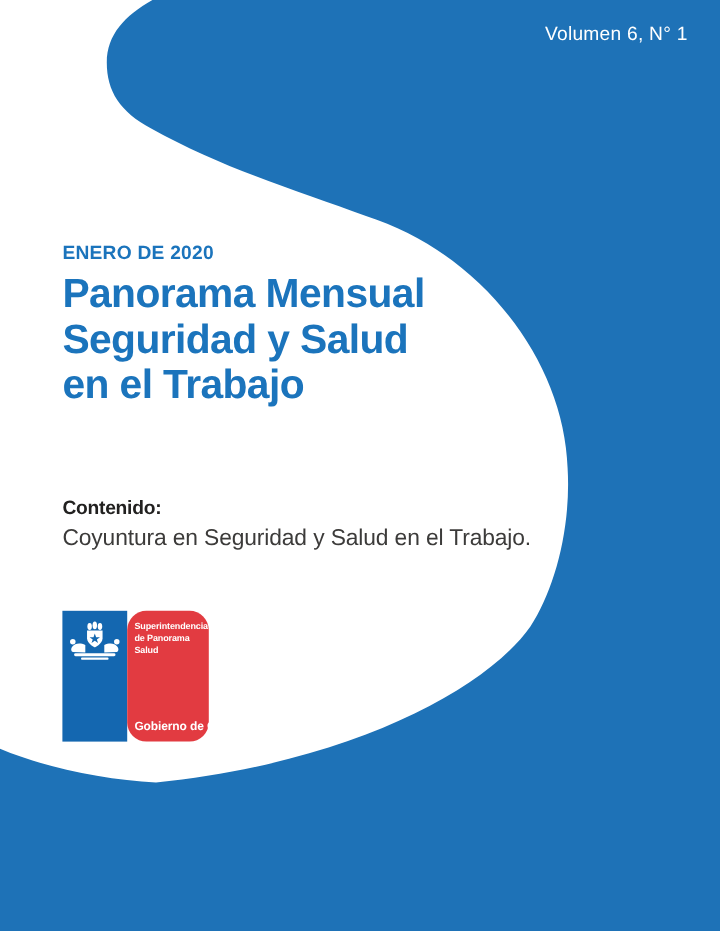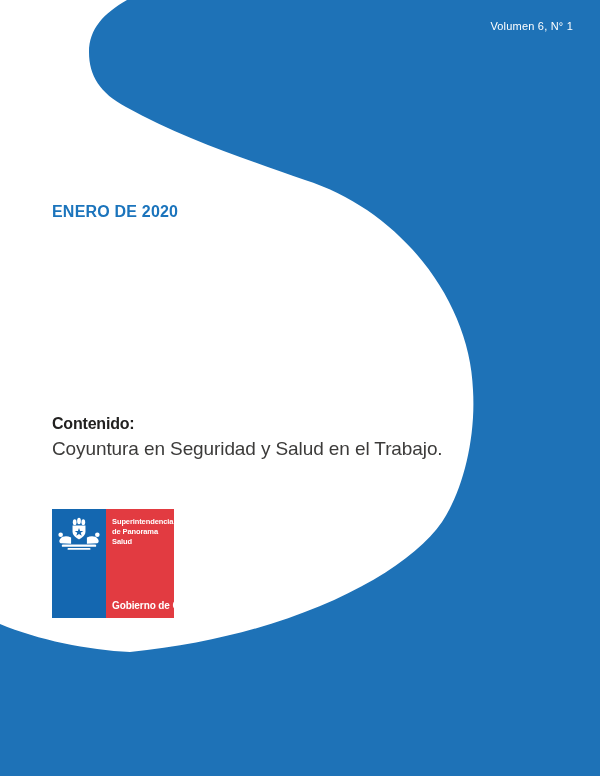--- a/index.html
+++ b/index.html
@@ -16,21 +16,21 @@
   .page{
     position:relative;
     width:600px;height:776px;
     background:var(--background-blue);
     overflow:hidden;
     font-family:"Liberation Sans", sans-serif;
   }
   .swoosh{position:absolute;left:0;top:0;width:600px;height:776px;display:block;}
   .volume-label{
     position:absolute;top:20px;right:27px;
-    color:var(--white);font-size:11px;letter-spacing:.2px;
+    color:var(--white);font-size:16px;letter-spacing:.2px;
     white-space:nowrap;
   }
   .eyebrow{
     position:absolute;left:52px;top:202px;
     color:var(--title-blue);
     font-size:16px;font-weight:600;letter-spacing:.2px;
     line-height:20px;
   }
   .main-title{
     position:absolute;left:52px;top:226px;
@@ -57,21 +57,21 @@
   }
   .logo-blue-panel{
     width:54px;height:100%;
     background:var(--logo-blue);
     display:flex;justify-content:center;align-items:flex-start;
   }
   .logo-blue-panel svg{margin-top:6px;}
   .logo-red-panel{
     flex:1;height:100%;
     background:var(--logo-red);
-    position:relative;color:var(--white);
+    position:relative;color:var(--white);border-radius:16px;
   }
   .org-name{
     position:absolute;top:8px;left:6px;right:3px;
     font-size:7.5px;font-weight:700;line-height:1.33;
     letter-spacing:-.1px;
   }
   .org-name span{display:block;}
   .gov-label{
     position:absolute;bottom:7px;left:6px;
     font-size:10px;font-weight:700;letter-spacing:-.1px;
@@ -94,20 +94,25 @@
       C476 440 462 492 442 522
       C405 575 290 636 130 652
       C88 650 38 640 0 624
       Z"></path>
   </svg>
 
   <div class="volume-label">Volumen 6, N° 1</div>
 
   <div class="eyebrow">ENERO DE 2020</div>
 
+  <h1 class="main-title">
+    <span>Panorama Mensual</span>
+    <span>Seguridad y Salud</span>
+    <span>en el Trabajo</span>
+  </h1>
 
   <div class="contents-heading">Contenido:</div>
   <div class="contents-item">Coyuntura en Seguridad y Salud en el Trabajo.</div>
 
   <div class="gov-logo">
     <div class="logo-blue-panel">
 
       <svg width="46" height="38" viewBox="0 0 64 48" aria-hidden="true">
         <g fill="#FFFFFF">
           <ellipse cx="26" cy="7.5" rx="2.6" ry="4"></ellipse>

